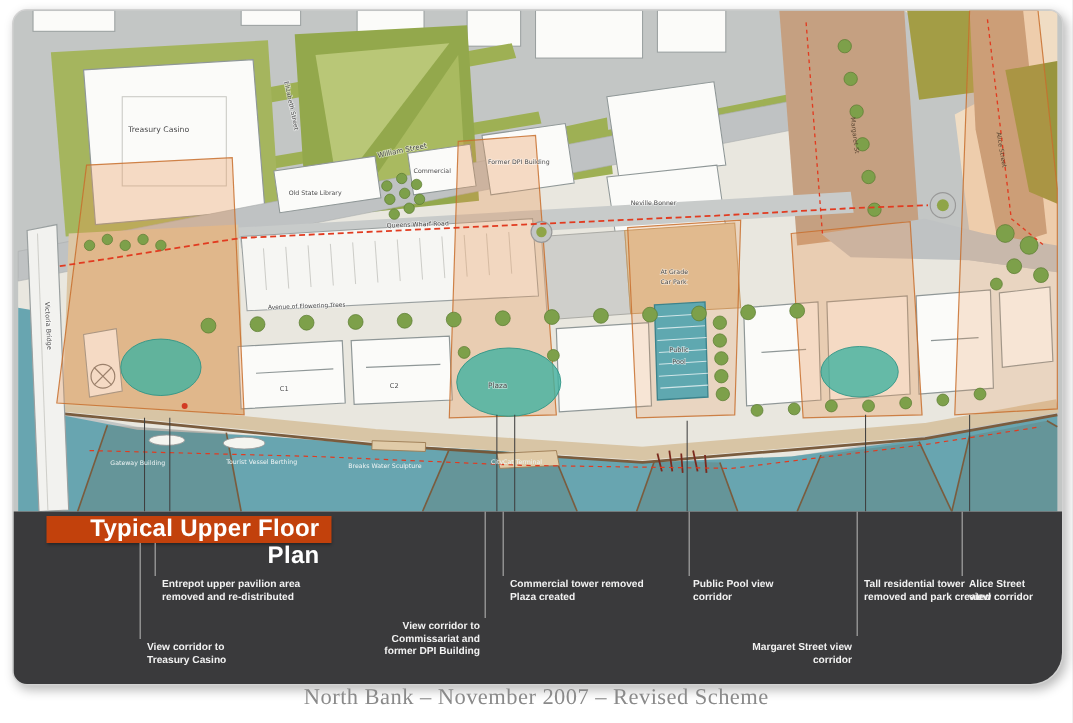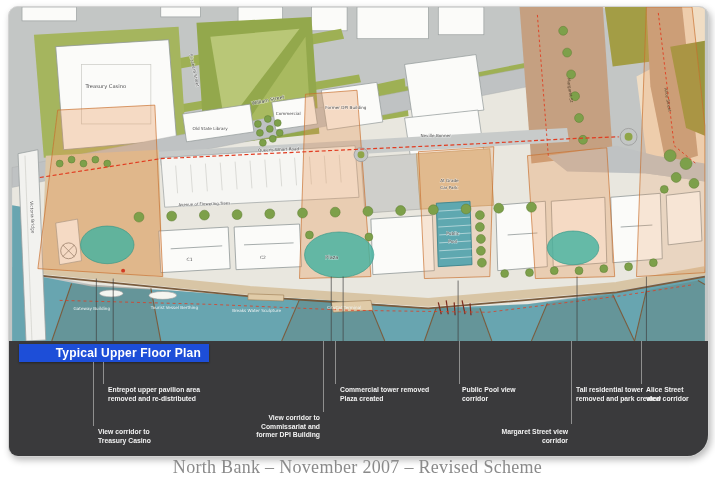--- a/index.html
+++ b/index.html
@@ -2,30 +2,30 @@
 <html><head>
 <meta charset="utf-8">
 <style>
   html,body{margin:0;padding:0;background:#ffffff;width:715px;height:482px;overflow:hidden;
     font-family:"Liberation Sans", sans-serif;}
   .frame{position:absolute;left:8px;top:6px;width:699px;height:449px;
     border:1px solid #d2d2d2;border-radius:10px 10px 22px 10px;overflow:hidden;
     box-shadow:2px 3px 7px rgba(0,0,0,.28);background:#c3c6c5;}
   .map{position:absolute;left:0;top:0;width:699px;height:334px;display:block;}
   .panel{position:absolute;left:0;top:334px;width:699px;height:115px;background:#3a3a3c;}
-  .titlebar{position:absolute;left:10px;top:3px;width:190px;height:18px;background:#1d4ed8;
-    color:#ffffff;font-weight:bold;font-size:12px;line-height:18px;text-align:right;
+  .titlebar{position:absolute;left:22px;top:3px;width:190px;height:18px;background:#c2410c;
+    color:#ffffff;font-weight:bold;font-size:16px;line-height:18px;text-align:right;
     padding-right:8px;box-sizing:border-box;letter-spacing:.2px;
     box-shadow:0 1px 2px rgba(0,0,0,.4);}
   .leader{position:absolute;width:1px;background:#8f8f8f;top:0;}
   .ann{position:absolute;color:#f2f2f2;font-weight:bold;font-size:6.8px;line-height:8.6px;white-space:nowrap;}
   .ann span{display:block;}
   .ann.right{text-align:right;}
   .caption{position:absolute;left:0;top:457px;width:715px;text-align:center;
-    font-family:"Liberation Serif", serif;font-size:18px;color:#8a8a8a;letter-spacing:.3px;}
+    font-family:"Liberation Serif", serif;font-size:15px;color:#8a8a8a;letter-spacing:.3px;}
   svg text{font-family:"DejaVu Sans", sans-serif;fill:#4a4a4a;
     paint-order:stroke;stroke:rgba(255,255,255,.55);stroke-width:1px;}
   svg text.wt{fill:#eef4f4;stroke:none;}
   svg text.st{fill:#5a4632;stroke:none;}
 </style>
 </head>
 <body>
 
 <div class="frame">
 

